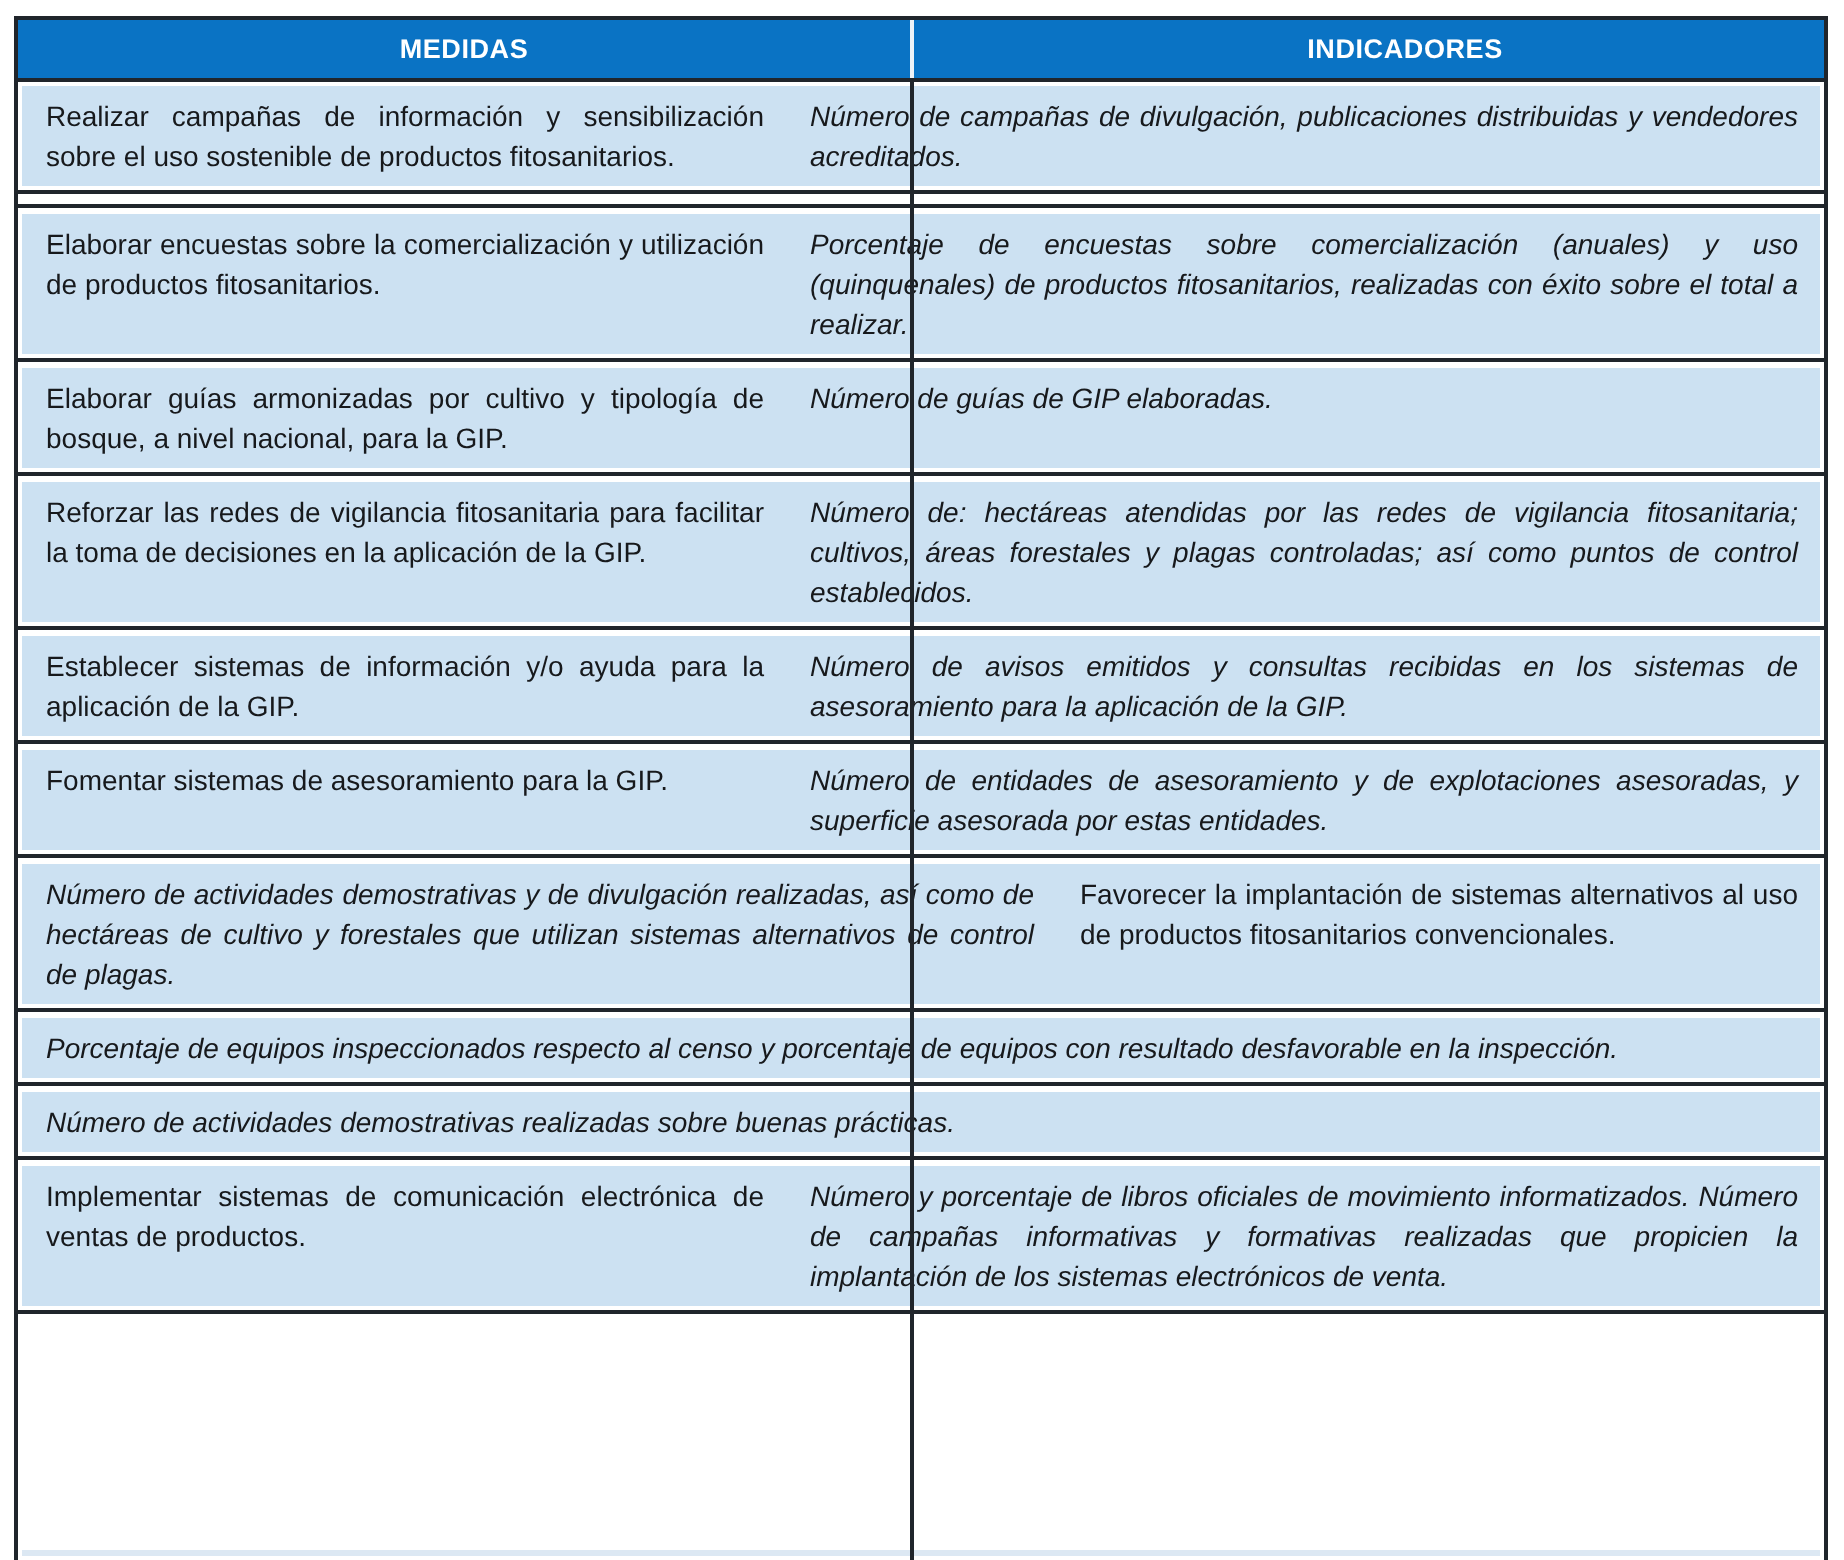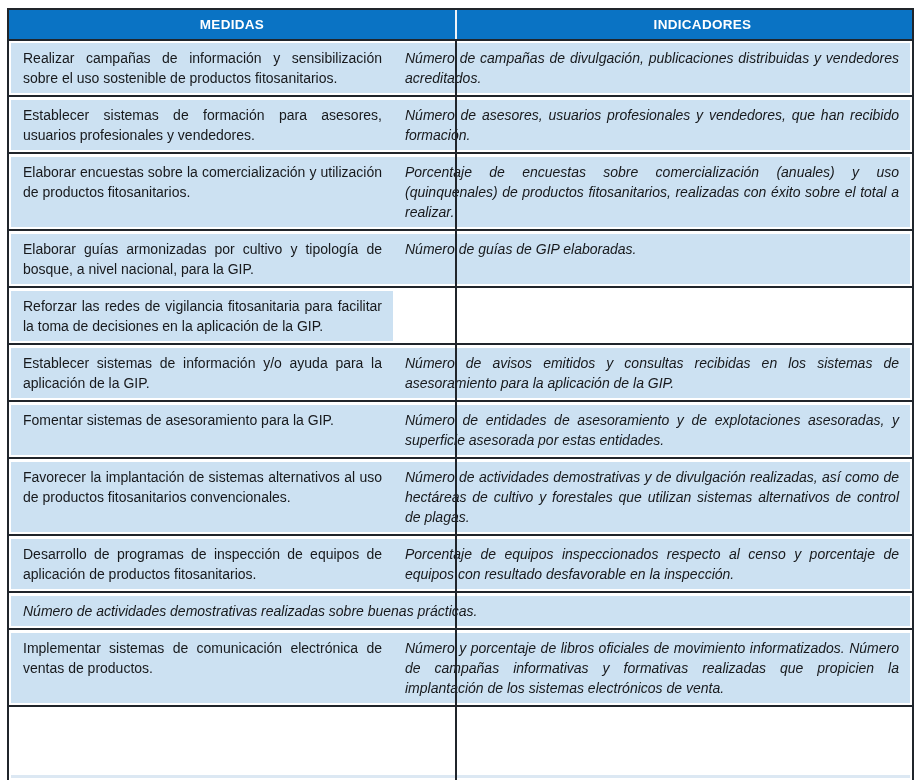--- a/index.html
+++ b/index.html
@@ -122,63 +122,59 @@
 
     <div class="tbody">
       <div class="col-divider"></div>
 
       <div class="row">
         <div class="cell left">Realizar campañas de información y sensibilización sobre el uso sostenible de productos fitosanitarios.</div>
         <div class="cell right">Número de campañas de divulgación, publicaciones distribuidas y vendedores acreditados.</div>
       </div>
       <div class="sep"></div>
 
-      <div class="row">
-        <div class="cell left">Establecer sistemas de formación para asesores, usuarios profesionales y vendedores.</div>
-        <div class="cell right">Número de asesores, usuarios profesionales y vendedores, que han recibido formación.</div>
-      </div>
       <div class="sep"></div>
 
       <div class="row">
         <div class="cell left">Elaborar encuestas sobre la comercialización y utilización de productos fitosanitarios.</div>
         <div class="cell right">Porcentaje de encuestas sobre comercialización (anuales) y uso (quinquenales) de productos fitosanitarios, realizadas con éxito sobre el total a realizar.</div>
       </div>
       <div class="sep"></div>
 
       <div class="row">
         <div class="cell left">Elaborar guías armonizadas por cultivo y tipología de bosque, a nivel nacional, para la GIP.</div>
         <div class="cell right">Número de guías de GIP elaboradas.</div>
       </div>
       <div class="sep"></div>
 
       <div class="row">
         <div class="cell left">Reforzar las redes de vigilancia fitosanitaria para facilitar la toma de decisiones en la aplicación de la GIP.</div>
+        <div class="cell right">Número de: hectáreas atendidas por las redes de vigilancia fitosanitaria; cultivos, áreas forestales y plagas controladas; así como puntos de control establecidos.</div>
       </div>
       <div class="sep"></div>
 
       <div class="row">
         <div class="cell left">Establecer sistemas de información y/o ayuda para la aplicación de la GIP.</div>
         <div class="cell right">Número de avisos emitidos y consultas recibidas en los sistemas de asesoramiento para la aplicación de la GIP.</div>
       </div>
       <div class="sep"></div>
 
       <div class="row">
         <div class="cell left">Fomentar sistemas de asesoramiento para la GIP.</div>
         <div class="cell right">Número de entidades de asesoramiento y de explotaciones asesoradas, y superficie asesorada por estas entidades.</div>
       </div>
       <div class="sep"></div>
 
       <div class="row">
+        <div class="cell right">Número de actividades demostrativas y de divulgación realizadas, así como de hectáreas de cultivo y forestales que utilizan sistemas alternativos de control de plagas.</div>
         <div class="cell left">Favorecer la implantación de sistemas alternativos al uso de productos fitosanitarios convencionales.</div>
-        <div class="cell right">Número de actividades demostrativas y de divulgación realizadas, así como de hectáreas de cultivo y forestales que utilizan sistemas alternativos de control de plagas.</div>
       </div>
       <div class="sep"></div>
 
       <div class="row">
-        <div class="cell left">Desarrollo de programas de inspección de equipos de aplicación de productos fitosanitarios.</div>
         <div class="cell right">Porcentaje de equipos inspeccionados respecto al censo y porcentaje de equipos con resultado desfavorable en la inspección.</div>
       </div>
       <div class="sep"></div>
 
       <div class="row">
         <div class="cell right">Número de actividades demostrativas realizadas sobre buenas prácticas.</div>
       </div>
       <div class="sep"></div>
 
       <div class="row">

